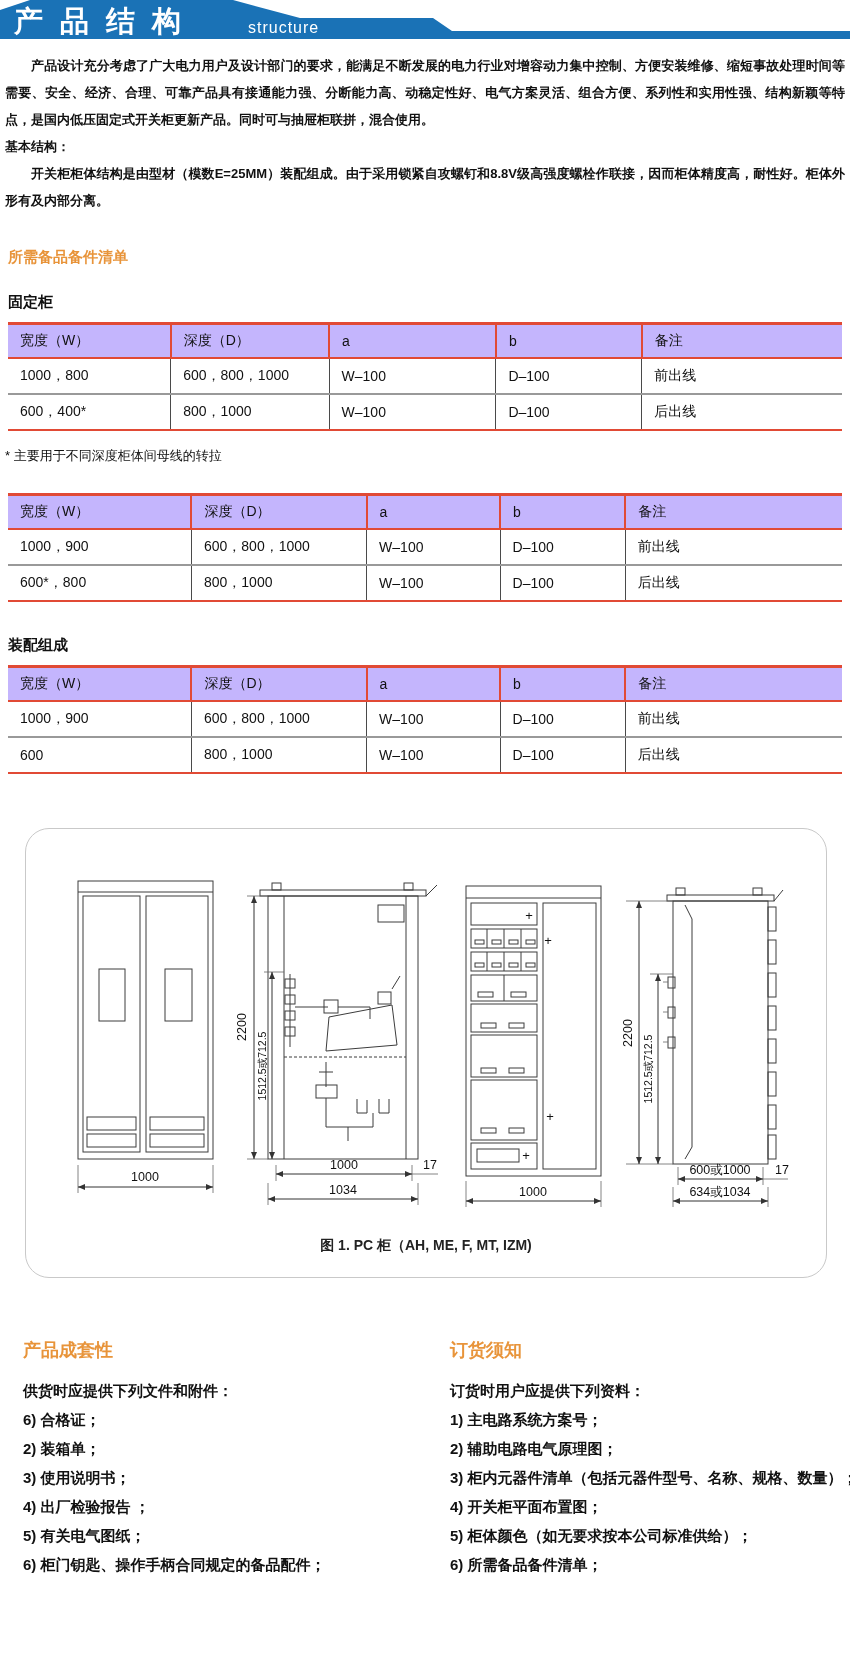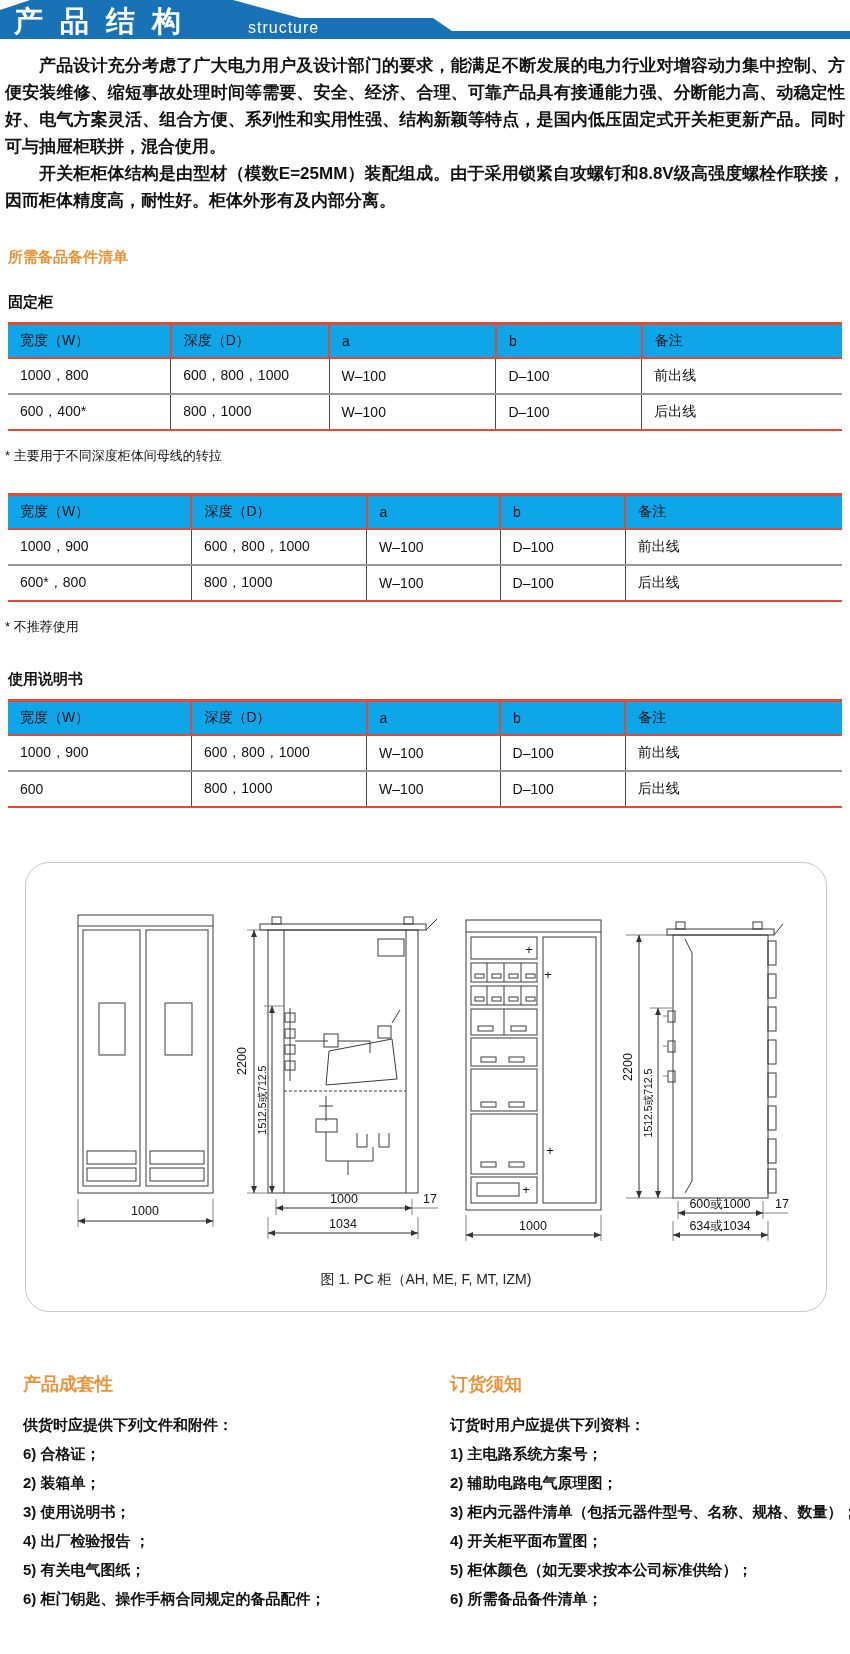--- a/index.html
+++ b/index.html
@@ -12,51 +12,51 @@
   body{width:850px;font-family:"Liberation Sans","DejaVu Sans",sans-serif;color:#111;}
   .page{width:850px;overflow:hidden;}
 
   
   .banner{display:block;width:850px;height:40px;}
   .banner-shape{fill:var(--banner-blue);}
   .banner-title{fill:#fff;font-size:29px;font-weight:bold;letter-spacing:17px;}
   .banner-sub{fill:#fff;font-size:16px;letter-spacing:1px;}
 
   
-  .intro{padding:12px 5px 0 5px;font-size:17px;font-weight:700;line-height:27px;text-align:justify;}
+  .intro{padding:12px 5px 0 5px;font-size:13px;font-weight:700;line-height:27px;text-align:justify;}
   .intro p{margin:0;}
   .indent{text-indent:2em;}
 
   
   .orange-heading{color:var(--accent-orange);font-size:15px;font-weight:700;margin:34px 0 0 8px;}
   .tbl-title{font-size:15px;font-weight:700;margin:26px 0 10px 8px;}
 
   
   .tbl-wrap{margin:0 8px;}
   table.dim-table{width:100%;border-collapse:collapse;font-size:14px;
     border-top:3px solid var(--table-red);border-bottom:2px solid var(--table-red);}
-  table.dim-table thead tr{background:#0ea5e9;border-bottom:2px solid var(--table-red);}
+  table.dim-table thead tr{background:#c4b5fd;border-bottom:2px solid var(--table-red);}
   table.dim-table th{font-weight:400;text-align:left;padding:7px 12px;border-left:2px solid var(--table-red);}
   table.dim-table th:first-child{border-left:none;}
   table.dim-table td{padding:8px 12px;border-left:1px solid #4a4a4a;}
   table.dim-table td:first-child{border-left:none;}
   table.dim-table tbody tr + tr{border-top:2px solid #999;}
   .footnote{font-size:13px;margin:16px 0 0 5px;font-weight:400;}
 
   
   .figure-box{margin:54px 23px 0 25px;height:450px;border:1px solid #c9c9c9;border-radius:24px;position:relative;}
   .fig-svg{position:absolute;left:0;top:0;}
   .fig-svg rect,.fig-svg line,.fig-svg polyline,.fig-svg polygon{stroke:#3c3c3c;fill:none;stroke-width:1;}
   .fig-svg .dim{stroke:#333;}
   .fig-svg .ext{stroke:#666;stroke-width:0.8;}
   .fig-svg text{stroke:none;fill:#111;font-size:12.5px;text-anchor:middle;}
   .fig-svg text.small{font-size:10.5px;}
   .fig-svg text.start{text-anchor:start;}
   .fig-svg text.plus{font-size:13px;}
-  .fig-caption{position:absolute;left:0;bottom:22px;width:100%;text-align:center;font-size:14px;color:#222;}
+  .fig-caption{position:absolute;left:0;bottom:22px;width:100%;text-align:center;font-size:14px;color:#222;font-weight:bold;}
 
   
   .bottom-cols{display:flex;padding:60px 20px 0 23px;}
   .col-left{width:427px;flex:none;}
   .col-right{flex:1;}
   .bottom-heading{color:var(--accent-orange);font-size:18px;font-weight:700;margin:0 0 20px 0;}
   .list-intro{font-size:15px;font-weight:600;margin:17px 0 4px 0;}
   .list-item{font-size:15px;font-weight:600;line-height:29px;white-space:nowrap;}
 </style>
 </head>
@@ -65,20 +65,21 @@
 <div class="page">
 
   <svg class="banner" viewBox="0 0 850 40">
     <path class="banner-shape" d="M30,0 H233 L300,18 H433 L452,31 H850 V39 H0 V10 Z"></path>
     <text class="banner-title" x="14" y="31">产品结构</text>
     <text class="banner-sub" x="248" y="33">structure</text>
   </svg>
 
   <div class="intro">
     <p class="indent">产品设计充分考虑了广大电力用户及设计部门的要求，能满足不断发展的电力行业对增容动力集中控制、方便安装维修、缩短事故处理时间等需要、安全、经济、合理、可靠产品具有接通能力强、分断能力高、动稳定性好、电气方案灵活、组合方便、系列性和实用性强、结构新颖等特点，是国内低压固定式开关柜更新产品。同时可与抽屉柜联拼，混合使用。</p>
+    <p>基本结构：</p>
     <p class="indent">开关柜柜体结构是由型材（模数E=25MM）装配组成。由于采用锁紧自攻螺钉和8.8V级高强度螺栓作联接，因而柜体精度高，耐性好。柜体外形有及内部分离。</p>
   </div>
 
   <div class="orange-heading">所需备品备件清单</div>
 
   <div class="tbl-block">
     <div class="tbl-title">固定柜</div>
     <div class="tbl-wrap">
       <table class="dim-table">
         <colgroup>
@@ -148,25 +149,24 @@
           <tr>
             <td>600*，800</td>
             <td>800，1000</td>
             <td>W–100</td>
             <td>D–100</td>
             <td>后出线</td>
           </tr>
         </tbody>
       </table>
     </div>
-    <div class="footnote">* 不推荐使用</div>
   </div>
 
   <div class="tbl-block" style="margin-top:34px;">
-    <div class="tbl-title">使用说明书</div>
+    <div class="tbl-title">装配组成</div>
     <div class="tbl-wrap">
       <table class="dim-table">
         <colgroup>
             <col style="width:22%">
             <col style="width:21%">
             <col style="width:16%">
             <col style="width:15%">
             <col style="width:26%">
           </colgroup>
         <thead>

